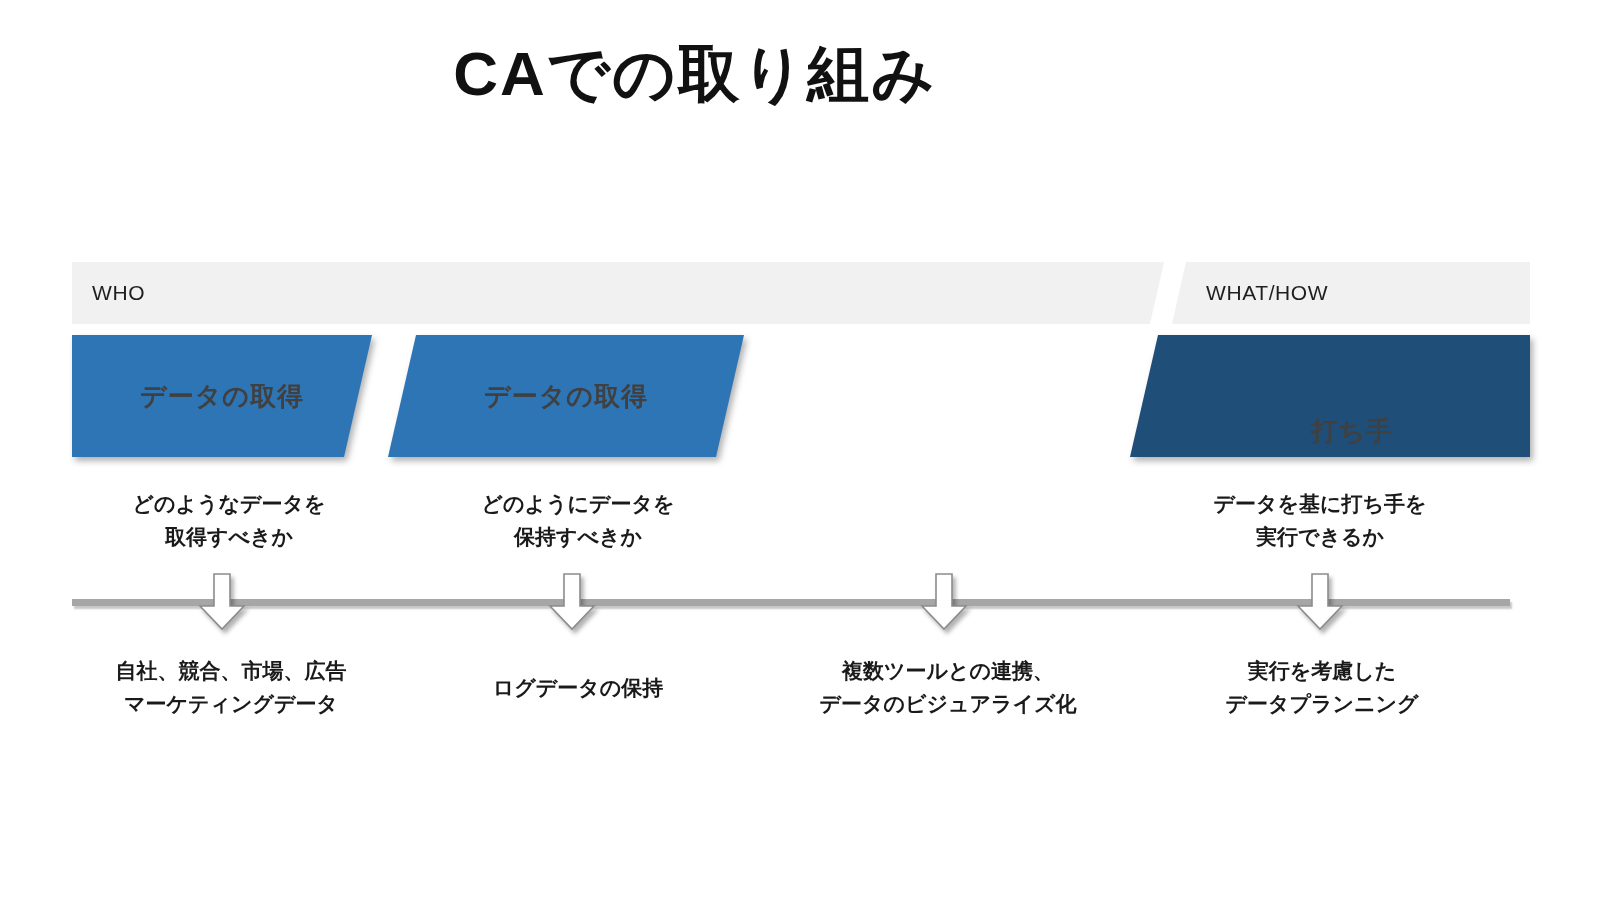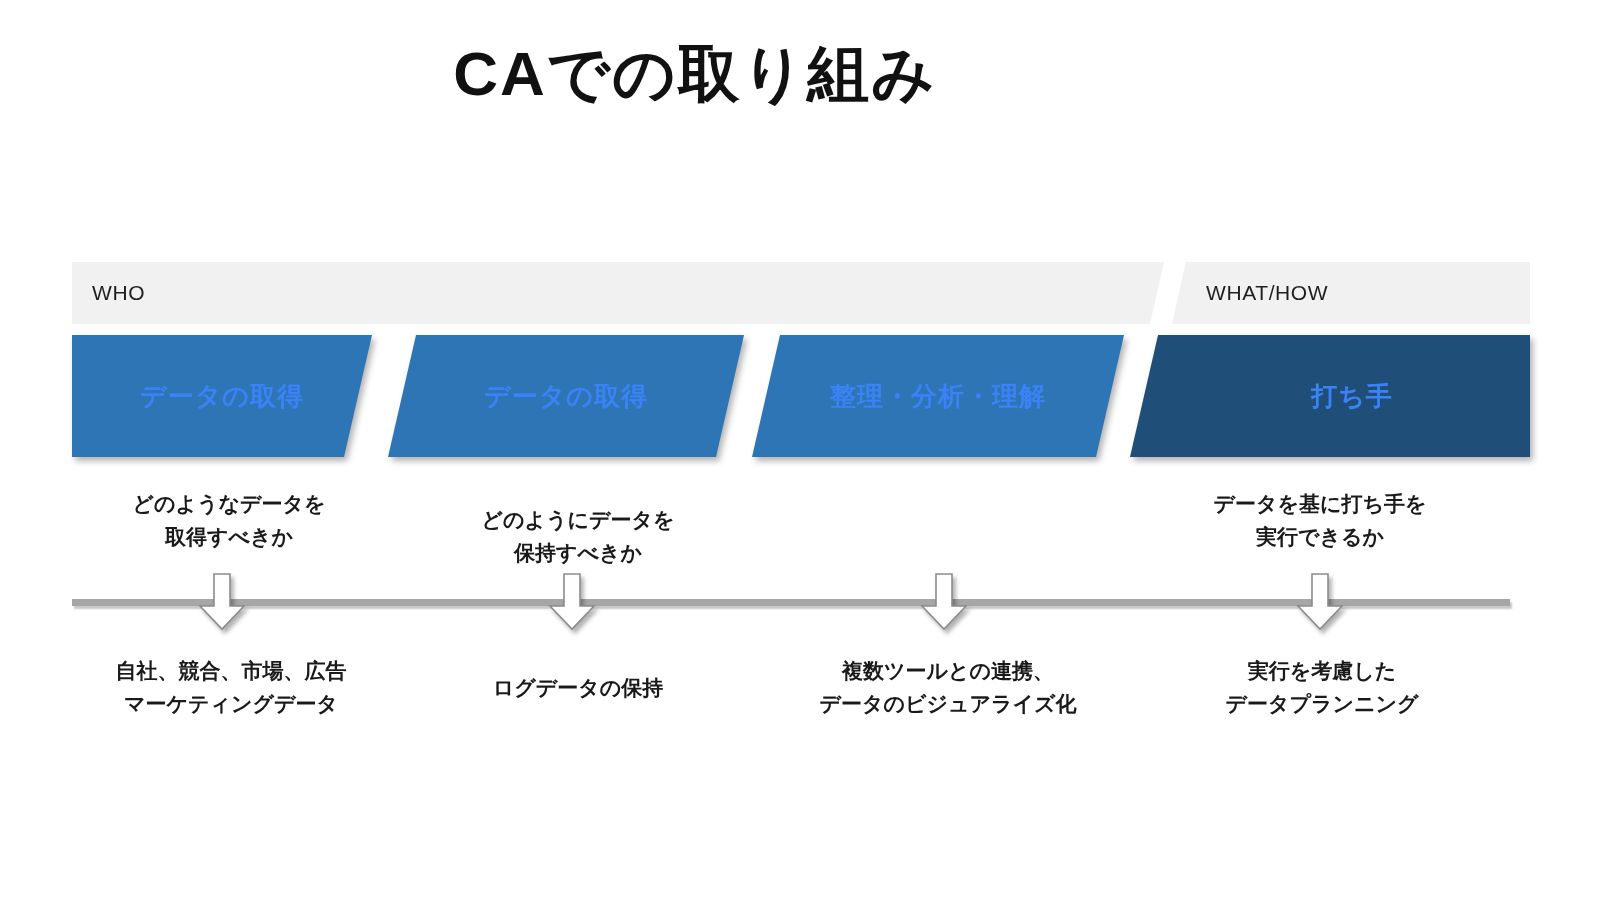--- a/index.html
+++ b/index.html
@@ -99,55 +99,55 @@
     position: absolute;
     left: 0;
     top: 0;
     width: 100%;
     height: 100%;
     display: flex;
     align-items: center;
     justify-content: center;
     font-size: 26px;
     font-weight: 700;
-    color: #3b82f6;
+    color: #404040;
     letter-spacing: 1px;
     white-space: nowrap;
     z-index: 2;
   }
   
   .step-1 { left: 72px;   width: 300px; }
   .step-1 .step-fill { clip-path: polygon(0 0, 100% 0, calc(100% - 28px) 100%, 0 100%); }
   .step-1 .step-label { padding-right: 16px; }
   
   .step-2 { left: 388px;  width: 356px; }
   .step-2 .step-fill { clip-path: polygon(28px 0, 100% 0, calc(100% - 28px) 100%, 0 100%); }
   .step-3 { left: 752px;  width: 372px; }
   .step-3 .step-fill { clip-path: polygon(28px 0, 100% 0, calc(100% - 28px) 100%, 0 100%); }
   
   .step-4 { left: 1130px; width: 400px; }
   .step-4 .step-fill {
     clip-path: polygon(28px 0, 100% 0, 100% 100%, 0 100%);
     background: #1f4e79;
   }
-  .step-4 .step-label { padding-left: 22px; }
+  .step-4 .step-label { padding-left: 22px; margin-top: 35px; }
 
   
   .question {
     position: absolute;
     text-align: center;
     font-size: 21px;
     font-weight: 700;
     line-height: 1.55;
     color: #1a1a1a;
     white-space: pre-line;
     font-family: Liberation Mono, monospace;
   }
   .q1 { left: 64px;   top: 490px; width: 330px; }
-  .q2 { left: 418px;  top: 490px; width: 320px; margin-top: 16px; }
+  .q2 { left: 418px;  top: 490px; width: 320px; }
   .q3 { left: 770px;  top: 490px; width: 360px; }
   .q4 { left: 1150px; top: 490px; width: 340px; }
 
   
   .timeline {
     position: absolute;
     left: 72px;
     top: 599px;
     width: 1438px;
     height: 7px;
@@ -203,24 +203,20 @@
     <div class="step step-1">
       <div class="step-fill"></div>
       <div class="step-label">データの取得</div>
     </div>
 
     <div class="step step-2">
       <div class="step-fill"></div>
       <div class="step-label">データの取得</div>
     </div>
 
-    <div class="step step-3">
-      <div class="step-fill"></div>
-      <div class="step-label">整理・分析・理解</div>
-    </div>
 
     <div class="step step-4">
       <div class="step-fill"></div>
       <div class="step-label">打ち手</div>
     </div>
 
   </div>
 
   <div class="question q1">どのようなデータを
 取得すべきか</div>

